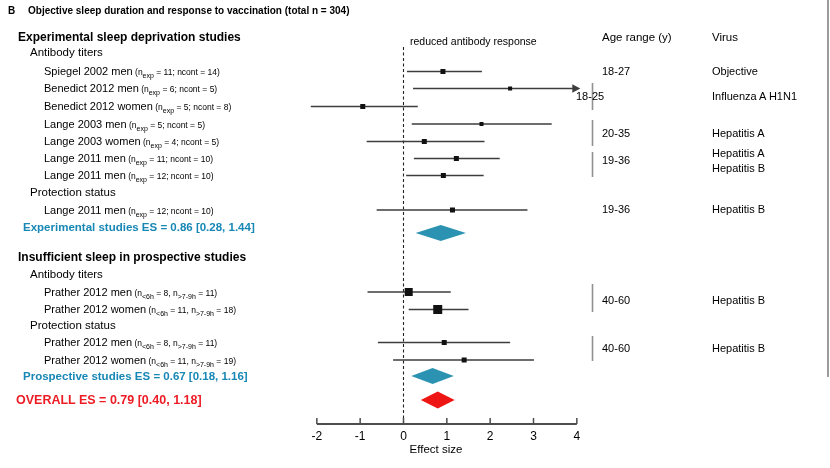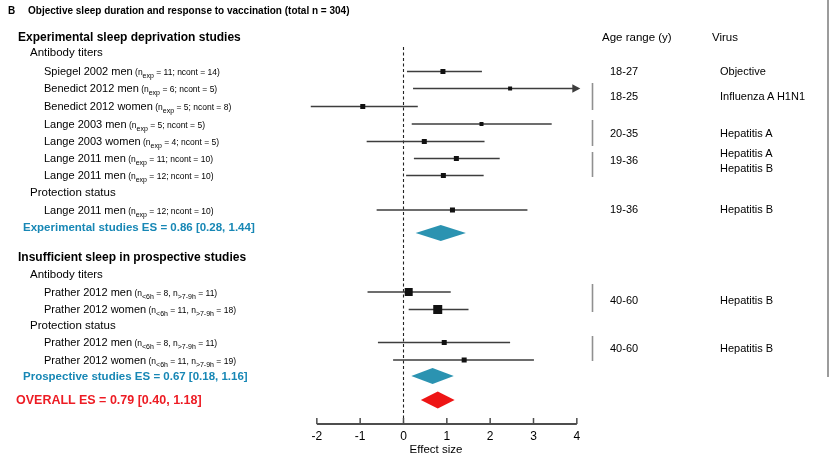--- a/index.html
+++ b/index.html
@@ -12,21 +12,21 @@
   .row-label{position:absolute;white-space:nowrap;line-height:15px;font-size:11px;}
   .kind-section{font-weight:bold;font-size:12px;}
   .kind-subsection{font-size:11.5px;}
   .kind-study{font-size:11px;}
   .kind-summary{font-weight:bold;font-size:11.5px;}
   .kind-overall{font-weight:bold;font-size:12.5px;}
   .n-note{font-size:8.5px;}
   .n-note sub{font-size:7px;line-height:0;}
   .annotation{position:absolute;left:410px;top:35px;font-size:10.5px;line-height:13px;white-space:nowrap;}
   .col-header{position:absolute;font-size:11.5px;white-space:nowrap;}
-  .age-text,.virus-text{position:absolute;font-size:11px;line-height:15px;white-space:nowrap;margin-left:8px;}
+  .age-text,.virus-text{position:absolute;font-size:11px;line-height:15px;white-space:nowrap;}
   .axis-label{position:absolute;left:384px;top:443px;width:104px;text-align:center;font-size:11.5px;}
 </style>
 </head>
 <body>
 
 <div id="fig">
   <svg id="plot-svg" viewBox="0 0 830 468">
       <line x1="403.5" y1="47" x2="403.5" y2="424" stroke="#222222" stroke-width="1.1" stroke-dasharray="3 2.5"></line>
       <line x1="406.96664" y1="71.5" x2="481.93273" y2="71.5" stroke="#3d3d3d" stroke-width="1.5"></line>
       <rect x="440.43303000000003" y="69" width="5" height="5" fill="#111111"></rect>
@@ -77,20 +77,21 @@
       <line x1="592.5" y1="284" x2="592.5" y2="312" stroke="#909090" stroke-width="1.6"></line>
       <line x1="592.5" y1="336" x2="592.5" y2="361" stroke="#909090" stroke-width="1.6"></line>
       <line x1="828" y1="0" x2="828" y2="377" stroke="#5a5a5a" stroke-width="1.2"></line>
     </svg>
 
   <div class="title-row">
     <span class="panel-b">B</span><span>Objective sleep duration and response to vaccination (total n = 304)</span>
   </div>
 
   <div class="annotation">
+    <div>reduced antibody response</div>
   </div>
 
   <div class="col-header" style="left:602px;top:31px;">Age range (y)</div>
   <div class="col-header" style="left:712px;top:31px;">Virus</div>
 
   <div id="labels">
       <div class="row-label kind-section" style="top: 29.5px; left: 18px; text-align: center;"><span>Experimental sleep deprivation studies</span></div>
       <div class="row-label kind-subsection" style="top: 44.5px; left: 30px;"><span>Antibody titers</span></div>
       <div class="row-label kind-study" style="top: 64px; left: 44px;"><span>Spiegel 2002 men</span><span class="n-note"> (n<sub>exp</sub> = 11; ncont = 14)</span></div>
       <div class="row-label kind-study" style="top: 81px; left: 44px;"><span>Benedict 2012 men</span><span class="n-note"> (n<sub>exp</sub> = 6; ncont = 5)</span></div>
@@ -110,21 +111,21 @@
       <div class="row-label kind-study" style="top: 335px; left: 44px;"><span>Prather 2012 men</span><span class="n-note"> (n<sub>&lt;6h</sub> = 8, n<sub>&gt;7-9h</sub> = 11)</span></div>
       <div class="row-label kind-study" style="top: 352.5px; left: 44px;"><span>Prather 2012 women</span><span class="n-note"> (n<sub>&lt;6h</sub> = 11, n<sub>&gt;7-9h</sub> = 19)</span></div>
       <div class="row-label kind-summary" style="top: 368.5px; left: 23px; color: rgb(23, 135, 181);"><span>Prospective studies ES = 0.67 [0.18, 1.16]</span></div>
       <div class="row-label kind-overall" style="top: 392.5px; left: 16px; color: rgb(237, 28, 36);"><span>OVERALL ES = 0.79 [0.40, 1.18]</span></div>
     </div>
   <div id="rightcol">
       <div class="age-text" style="left: 602px; top: 64px;">18-27</div>
       <div class="virus-text" style="left: 712px; top: 64px;">
         <div>Objective</div>
       </div>
-      <div class="age-text" style="left: 602px; top: 89px; text-align: center;">18-25</div>
+      <div class="age-text" style="left: 576px; top: 89px; text-align: center;">18-25</div>
       <div class="virus-text" style="left: 712px; top: 89px;">
         <div>Influenza A H1N1</div>
       </div>
       <div class="age-text" style="left: 602px; top: 125.5px;">20-35</div>
       <div class="virus-text" style="left: 712px; top: 125.5px;">
         <div>Hepatitis A</div>
       </div>
       <div class="age-text" style="left: 602px; top: 153px;">19-36</div>
       <div class="virus-text" style="left: 712px; top: 145.5px;">
         <div>Hepatitis A</div>

